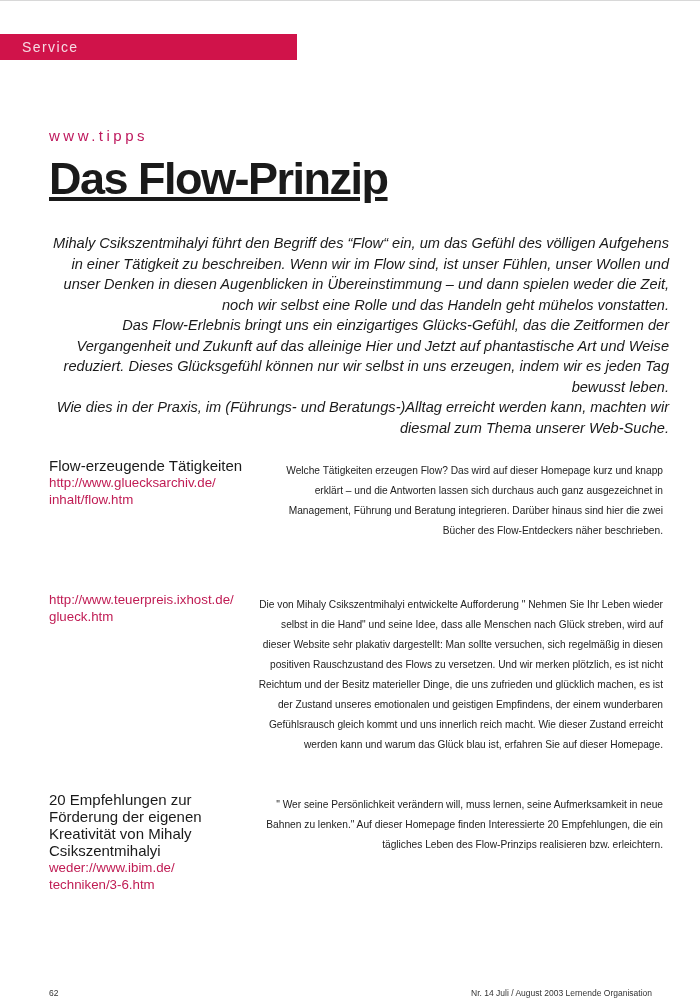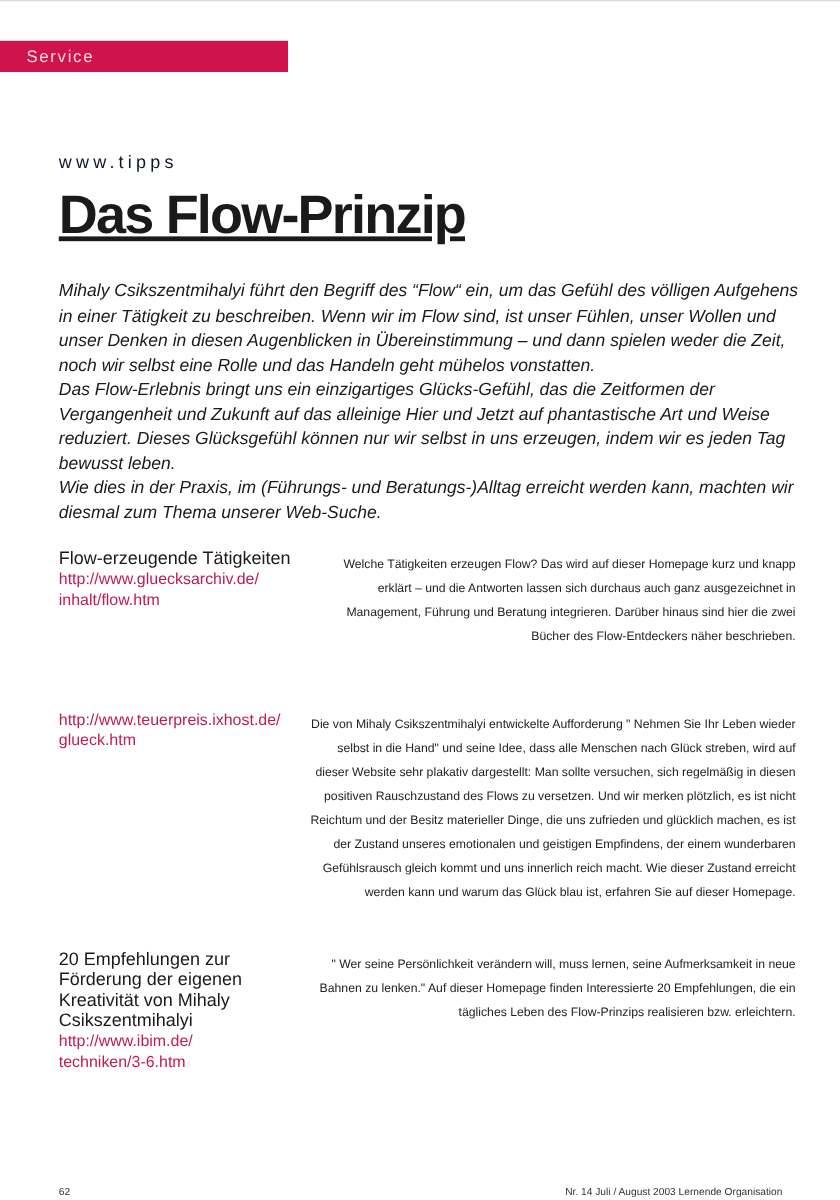--- a/index.html
+++ b/index.html
@@ -2,36 +2,36 @@
 <html><head>
   <meta charset="utf-8">
   <style>
     html, body { margin: 0; padding: 0; }
     body {
       width: 700px; height: 1000px; background: #ffffff; position: relative;
       font-family: "Liberation Sans", sans-serif; color: #1a1a1a; overflow: hidden;
     }
     .topline { position: absolute; left: 0; top: 0; width: 700px; height: 1px; background: #d8d8d8; }
     .section-bar {
-      position: absolute; left: 0; top: 34px; width: 240px; height: 26px;
+      position: absolute; left: 0; top: 34px; width: 297px; height: 26px;
       background: #d0134a; color: #f6dbe3; font-size: 14px; letter-spacing: 1.4px;
       line-height: 26px; padding-left: 22px; box-sizing: border-box;
     }
     .kicker {
-      position: absolute; left: 49px; top: 127px; font-size: 15px; color: #0f172a; letter-spacing: 3.5px;
+      position: absolute; left: 49px; top: 127px; font-size: 15px; color: #be185d; letter-spacing: 3.5px;
     }
     .title {
       position: absolute; left: 49px; top: 150px; font-size: 45px; font-weight: bold;
       color: #1a1a1a; letter-spacing: -1.5px; margin: 0; line-height: 58px; text-decoration: underline;
     }
     .intro {
       position: absolute; left: 49px; top: 233px; width: 620px; font-size: 14.6px;
       font-style: italic; line-height: 20.5px; color: #1a1a1a;
     }
-    .intro p { margin: 0; }
+    .intro p { margin: 0; text-align: right; }
     .entry { position: absolute; left: 49px; width: 620px; }
     .entry-left { position: absolute; left: 0; top: 0; width: 195px; }
     .entry-title { font-size: 15px; line-height: 17px; color: #1a1a1a; }
     .entry-link { font-size: 13.3px; line-height: 17px; color: #c01c54; display: block; text-decoration: none; }
     .entry-body {
       position: absolute; left: 209px; top: 4px; width: 405px;
       font-size: 10.2px; line-height: 20px; color: #222; text-align: right;
     }
     .footer { position: absolute; top: 988px; font-size: 8.5px; color: #333; }
     .page-num { left: 49px; }
@@ -72,21 +72,21 @@
       <span>glueck.htm</span>
     </a>
   </div>
   <div class="entry-body">Die von Mihaly Csikszentmihalyi entwickelte Aufforderung " Nehmen Sie Ihr Leben wieder selbst in die Hand"  und seine Idee, dass alle Menschen nach Glück streben, wird auf dieser Website sehr plakativ dargestellt: Man sollte versuchen, sich regelmäßig in diesen positiven Rauschzustand des Flows zu versetzen. Und wir merken plötzlich, es ist nicht Reichtum und der Besitz materieller Dinge, die uns zufrieden und glücklich machen, es ist der Zustand unseres emotionalen und geistigen Empfindens, der einem wunderbaren Gefühlsrausch gleich kommt und uns innerlich reich macht. Wie dieser Zustand erreicht werden kann und warum das Glück blau ist, erfahren Sie auf dieser Homepage.</div>
 </div>
 
 <div class="entry" style="top:791px;">
   <div class="entry-left">
     <div class="entry-title">20 Empfehlungen zur Förderung der eigenen Kreativität von Mihaly Csikszentmihalyi</div>
     <a class="entry-link">
-      <span>http://www.ibim.de/</span><br>
+      <span>weder://www.ibim.de/</span><br>
       <span>techniken/3-6.htm</span>
     </a>
   </div>
   <div class="entry-body">" Wer seine Persönlichkeit verändern will, muss lernen, seine Aufmerksamkeit in neue Bahnen zu lenken."  Auf dieser Homepage finden Interessierte 20 Empfehlungen, die ein tägliches Leben des Flow-Prinzips realisieren bzw. erleichtern.</div>
 </div>
 
 <div class="footer page-num">62</div>
 <div class="footer issue">Nr. 14 Juli / August 2003 Lernende Organisation</div>
 
 </body></html>

